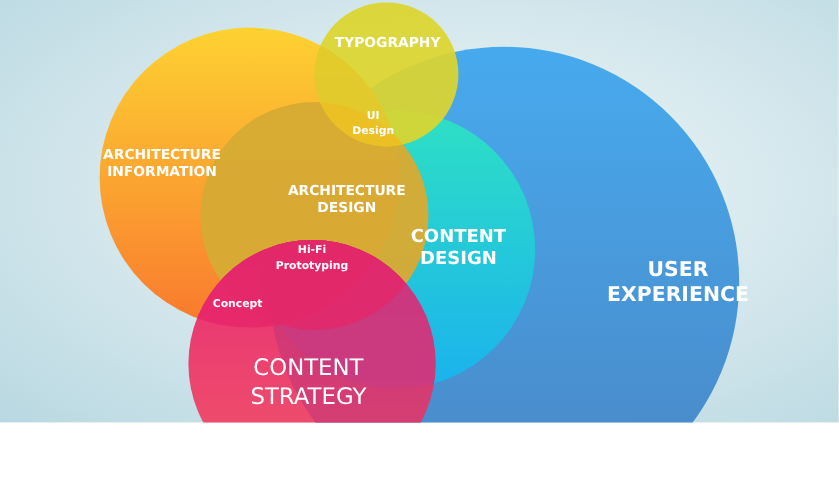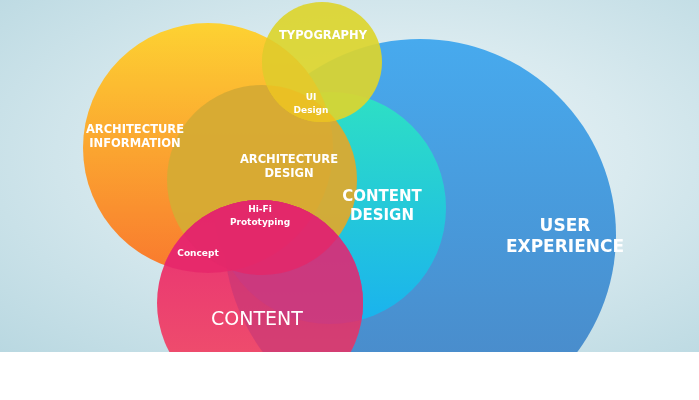--- a/index.html
+++ b/index.html
@@ -129,14 +129,15 @@
     <div>Hi-Fi</div>
     <div>Prototyping</div>
   </div>
 
   <div class="lbl sm" style="left:198px; top:254px;text-align:center;">
     <span>Concept</span>
   </div>
 
   <div class="lbl light" style="left:257px; top:319px;">
     <div>CONTENT</div>
+    <div>STRATEGY</div>
   </div>
 </div>
 
 </body></html>

